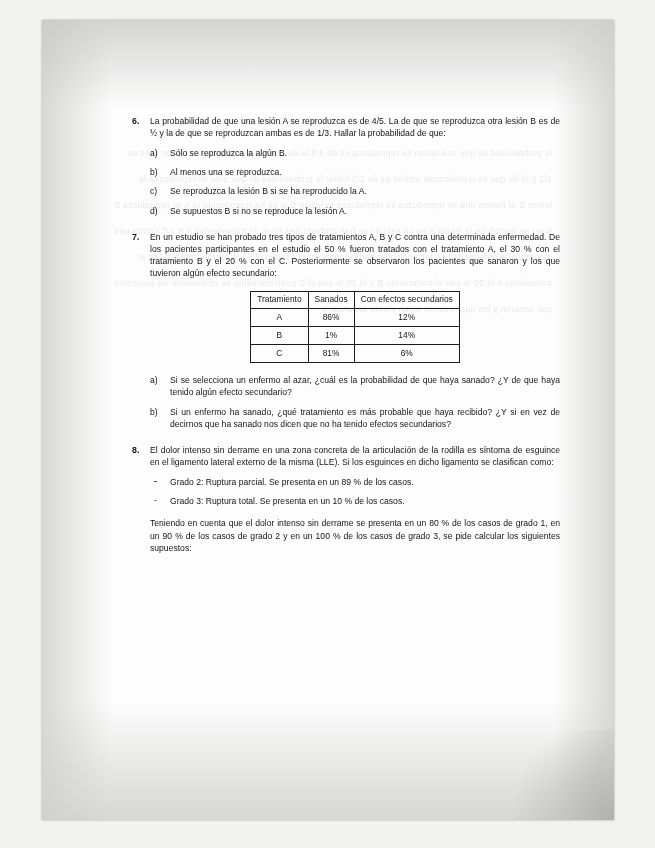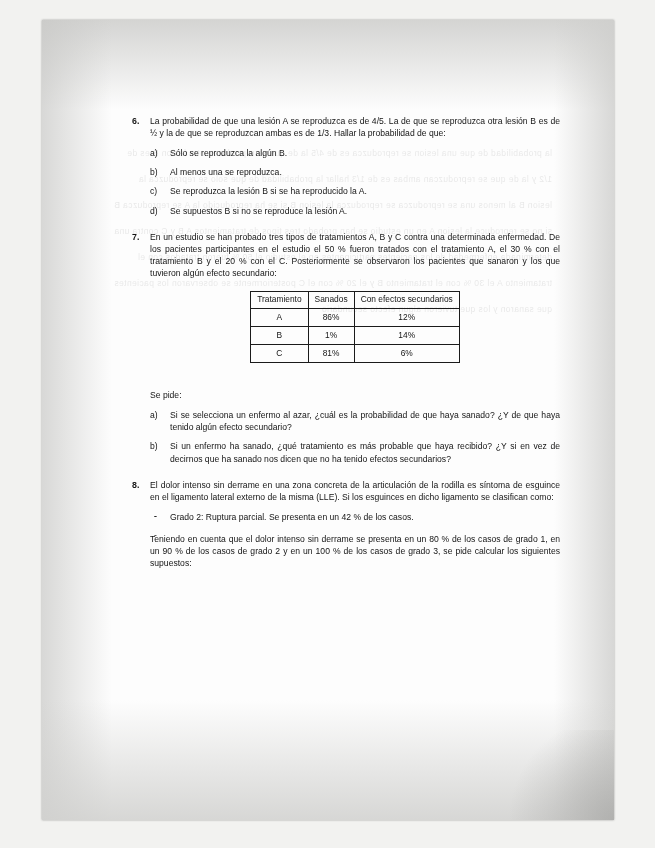--- a/index.html
+++ b/index.html
@@ -125,21 +125,21 @@
   }
   .dashlist li .lbl {
     position: absolute;
     left: 4px;
     top: -1px;
   }
   .spacer-sm { height: 3px; }
 
   table.data {
     border-collapse: collapse;
-    margin: 11px auto 26px auto;
+    margin: 11px auto 11px auto;
     font-size: 8.4px;
   }
   table.data th, table.data td {
     border: 1px solid #1b1b1b;
     padding: 2.5px 7px;
     text-align: center;
     font-weight: normal;
   }
   table.data th {
     font-weight: normal;
@@ -210,21 +210,20 @@
                 <td>14%</td>
               </tr>
               <tr>
                 <td>C</td>
                 <td>81%</td>
                 <td>6%</td>
               </tr>
             </tbody>
           </table>
 
-          <p class="sepede">Se pide:</p>
 
           <ul class="opts">
             <li>
               <span class="lbl">a)</span>
               <span>Si se selecciona un enfermo al azar, ¿cuál es la probabilidad de que haya sanado? ¿Y de que haya tenido algún efecto secundario?</span>
             </li>
             <li>
               <span class="lbl">b)</span>
               <span>Si un enfermo ha sanado, ¿qué tratamiento es más probable que haya recibido? ¿Y si en vez de decirnos que ha sanado nos dicen que no ha tenido efectos secundarios?</span>
             </li>
@@ -235,24 +234,25 @@
       <div class="q">
         <span class="qnum">8.</span>
         <div class="qbody">
           <p>El dolor intenso sin derrame en una zona concreta de la articulación de la rodilla es síntoma de esguince en el ligamento lateral externo de la misma (LLE). Si los esguinces en dicho ligamento se clasifican como:</p>
           <ul class="dashlist">
             <li>
               <span class="lbl">-</span>
             </li>
             <li>
               <span class="lbl">-</span>
-              <span>Grado 2: Ruptura parcial. Se presenta en un 42 % de los casos.</span>
+              <span>Grado 2: Ruptura parcial. Se presenta en un 89 % de los casos.</span>
             </li>
             <li>
               <span class="lbl">-</span>
+              <span>Grado 3: Ruptura total. Se presenta en un 10 % de los casos.</span>
             </li>
           </ul>
           <div class="spacer-sm"></div>
           <p>Teniendo en cuenta que el dolor intenso sin derrame se presenta en un 80 % de los casos de grado 1, en un 90 % de los casos de grado 2 y en un 100 % de los casos de grado 3, se pide calcular los siguientes supuestos:</p>
         </div>
       </div>
 
     </div>
 
     <div class="shade" id="shade-top"></div>

